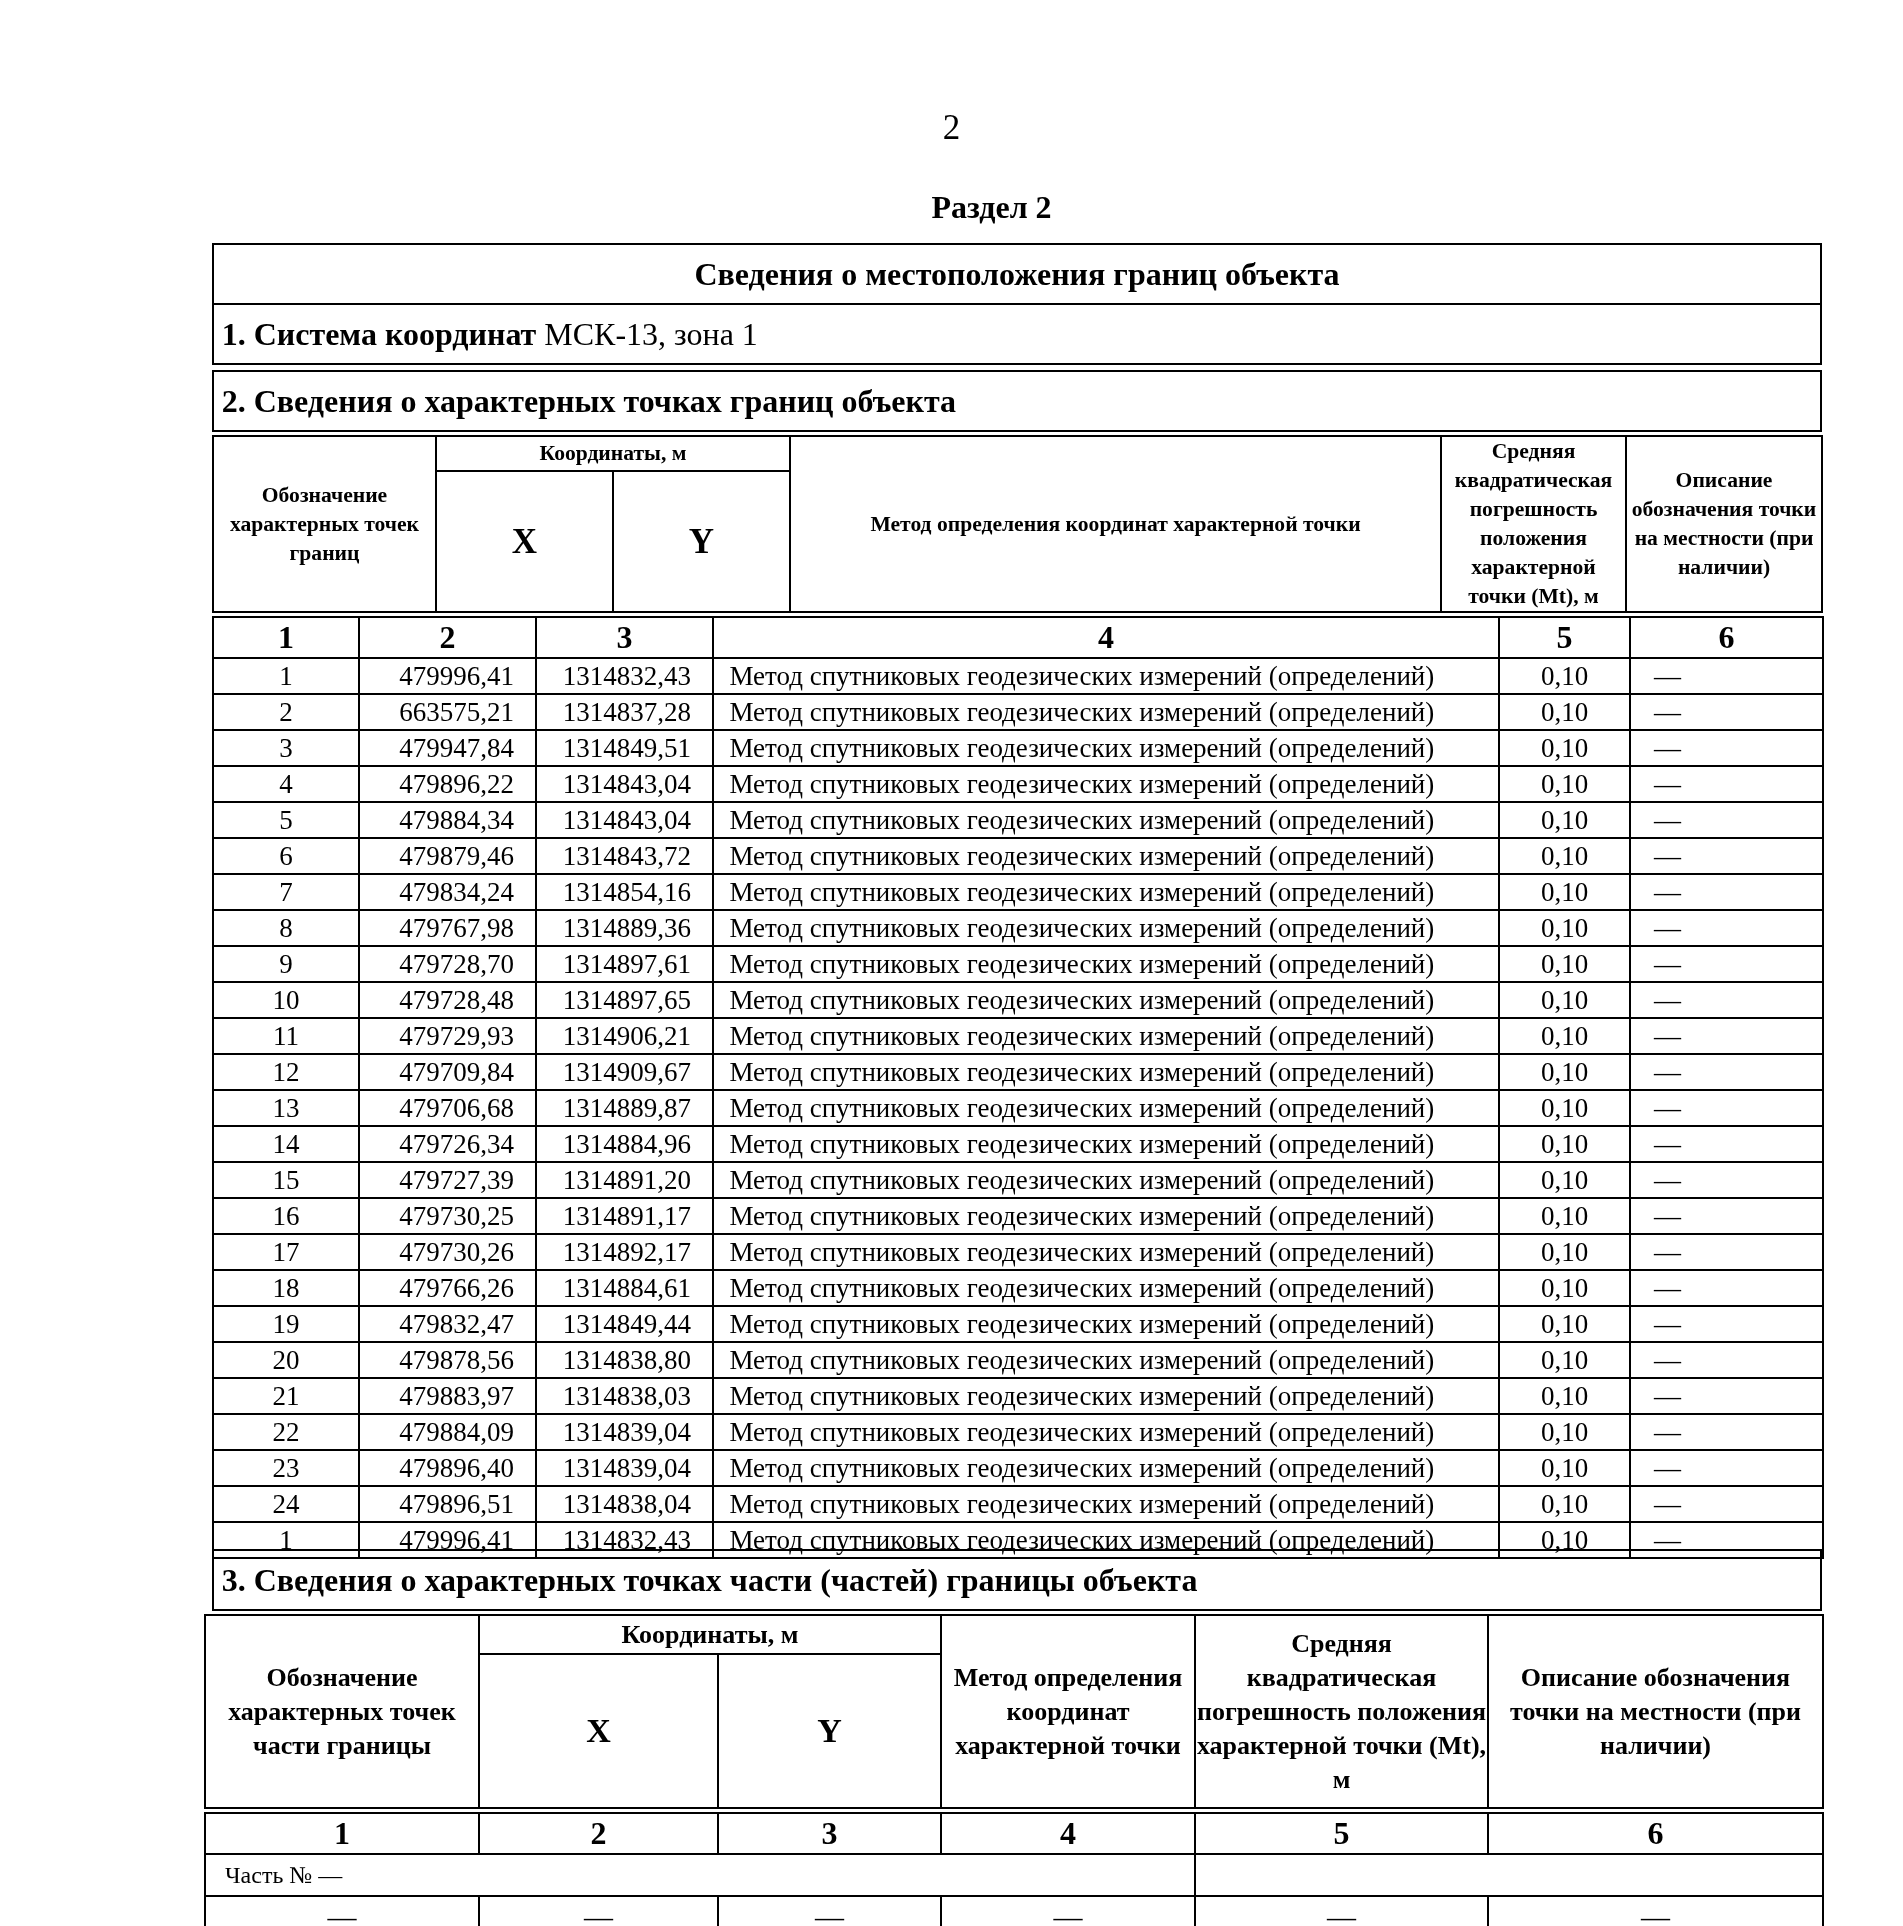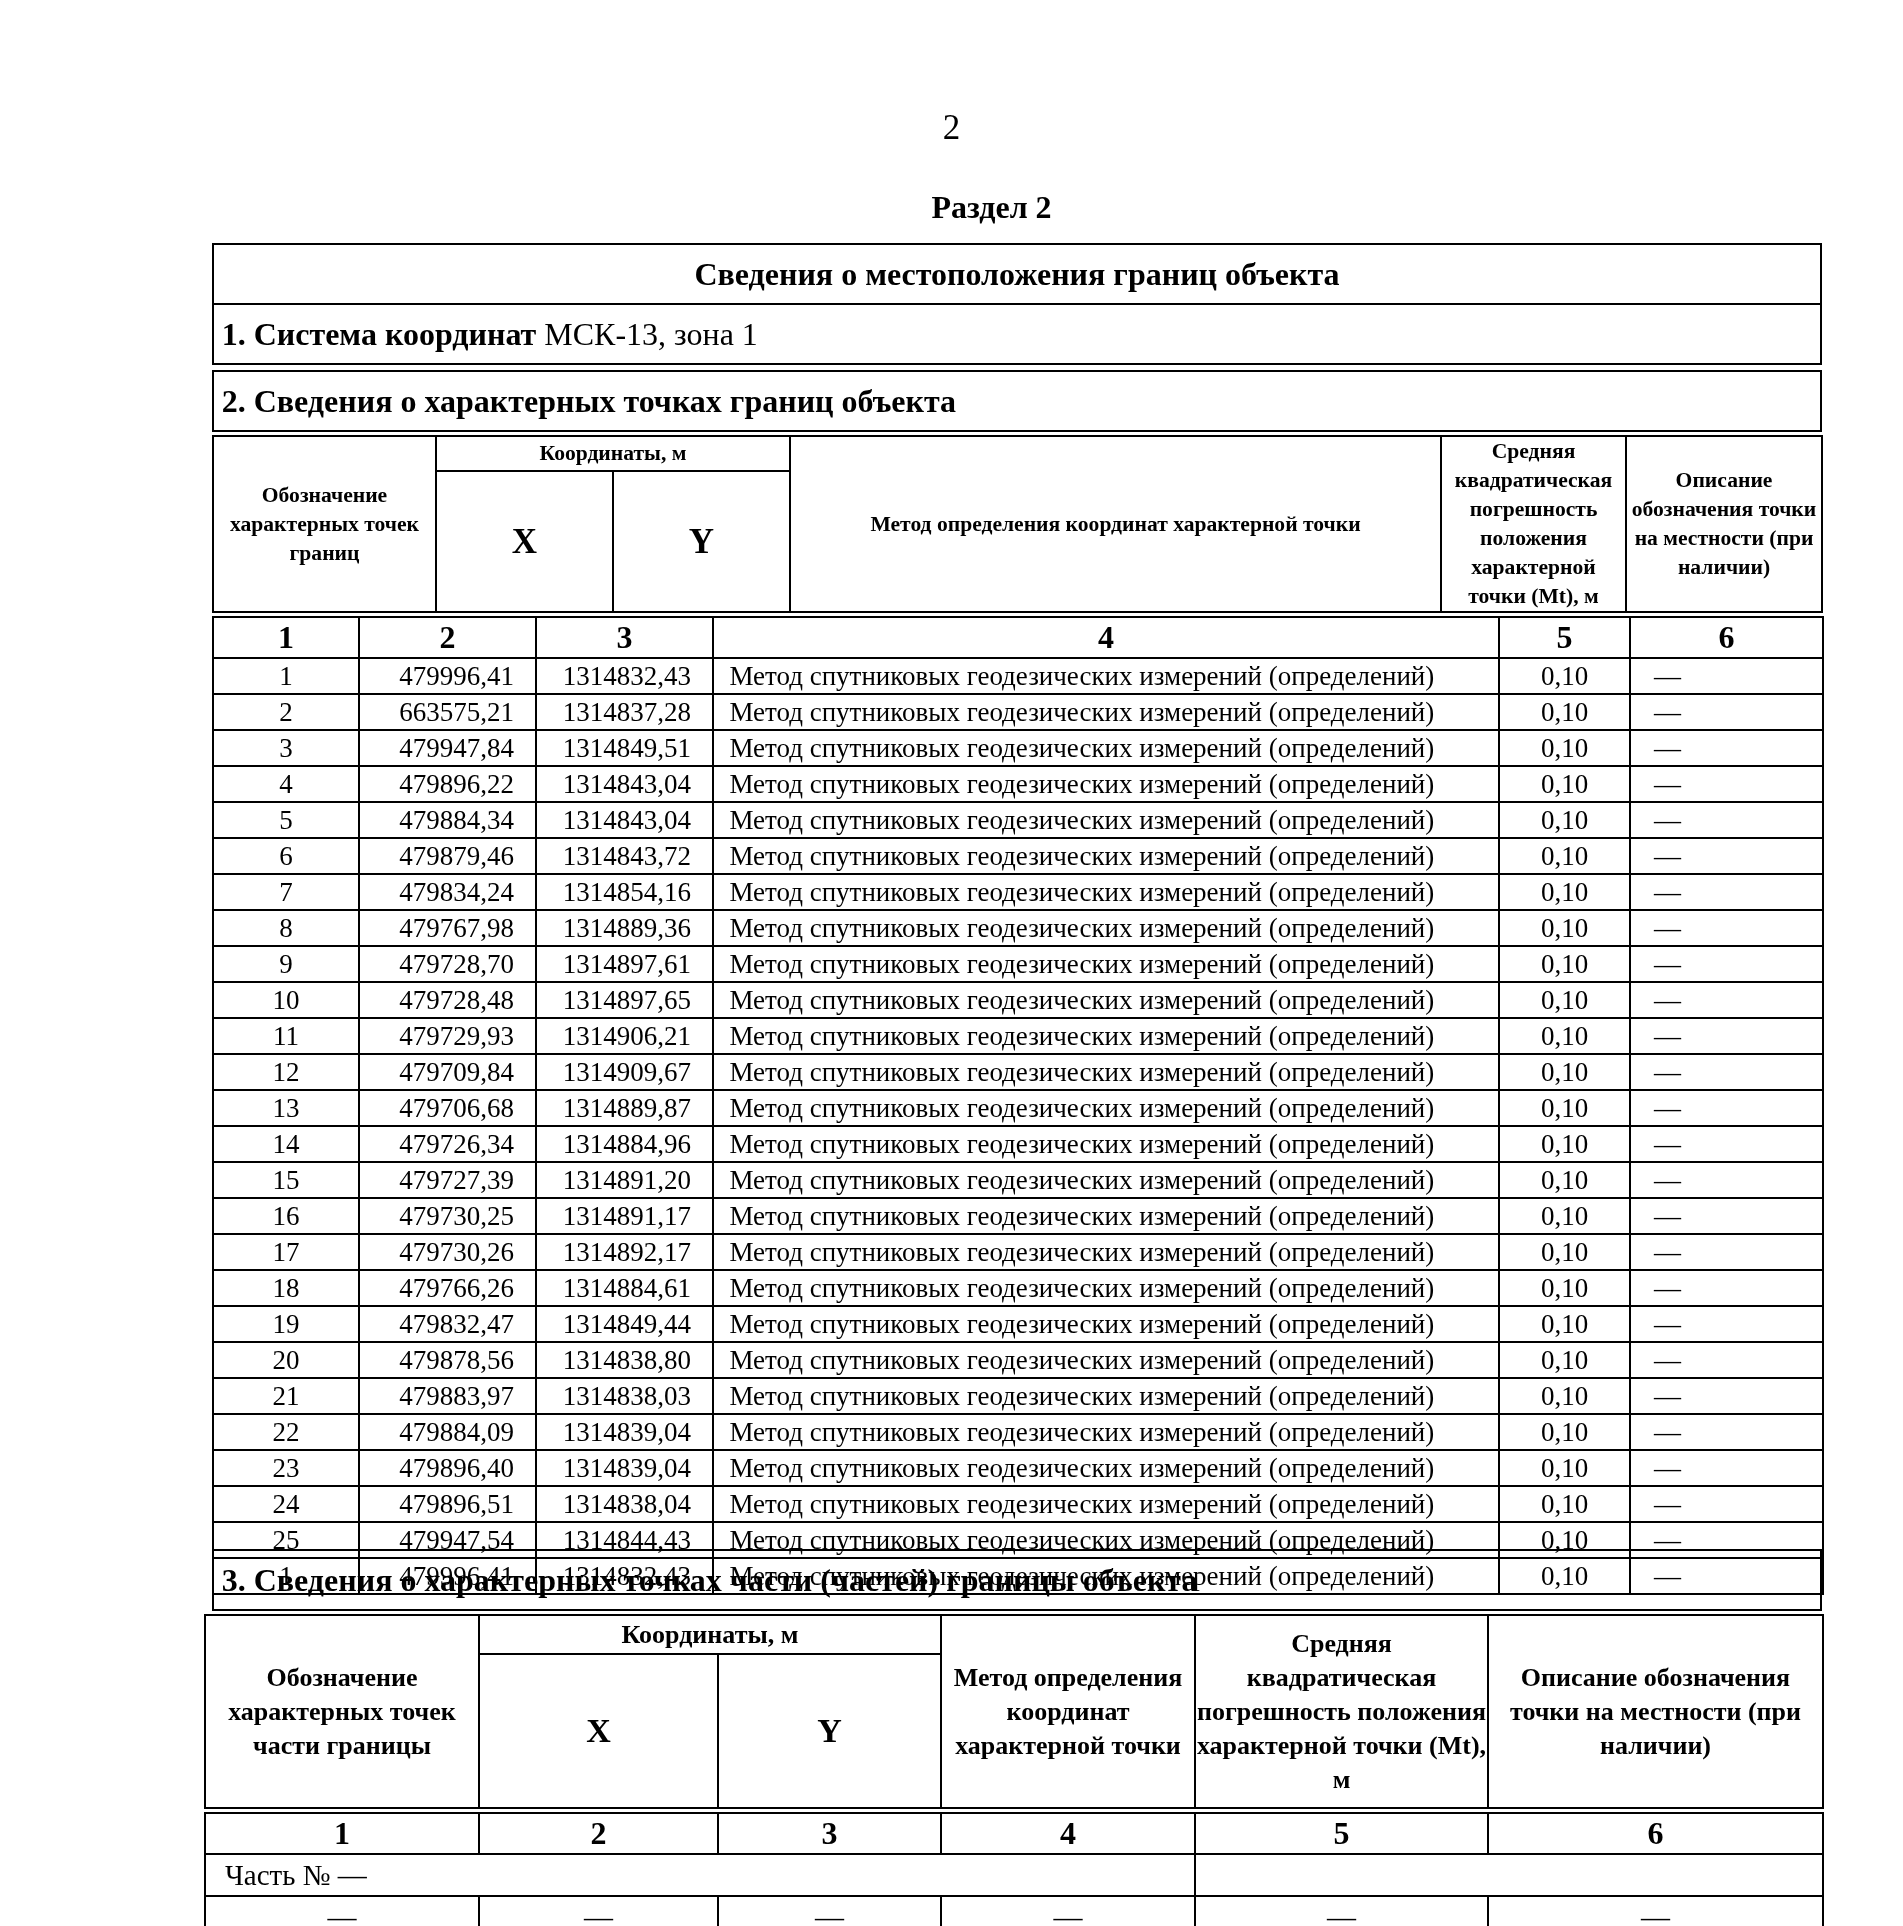--- a/index.html
+++ b/index.html
@@ -13,21 +13,21 @@
   .hdr-row{font-size:32px;height:58px;text-align:left;padding-left:7.7px;}
   .hdr-row b{font-weight:bold;}
   .colhead{font-size:21.6px;font-weight:bold;line-height:29px;}
   .colhead.big{font-size:35px;}
   .colnum{font-size:32px;font-weight:bold;height:39px;}
   .data td{font-size:27px;height:34px;line-height:31px;}
   .data td.x,.data td.y{text-align:right;padding-right:21px;}
   .data td.m{text-align:left;padding-left:15.4px;white-space:nowrap;}
   .data td.d{text-align:left;padding-left:23px;}
   .colhead3{font-size:26px;font-weight:bold;line-height:34px;}
-  .part-row td{font-size:29px;height:40px;border-radius:8px;}
+  .part-row td{font-size:24px;height:40px;border-radius:8px;}
   .dash-row td{font-size:29px;height:40px;}
 </style>
 </head>
 <body>
 
 <div class="page-num">2</div>
 <div class="section-title">Раздел 2</div>
 
 <div class="frame" style="top:243px;">
   <table>
@@ -274,28 +274,20 @@
           <td class="x">479896,40</td>
           <td class="y">1314839,04</td>
           <td class="m">Метод спутниковых геодезических измерений (определений)</td>
           <td>0,10</td>
           <td class="d">—</td>
         </tr>
         <tr>
           <td>24</td>
           <td class="x">479896,51</td>
           <td class="y">1314838,04</td>
-          <td class="m">Метод спутниковых геодезических измерений (определений)</td>
-          <td>0,10</td>
-          <td class="d">—</td>
-        </tr>
-        <tr>
-          <td>25</td>
-          <td class="x">479947,54</td>
-          <td class="y">1314844,43</td>
           <td class="m">Метод спутниковых геодезических измерений (определений)</td>
           <td>0,10</td>
           <td class="d">—</td>
         </tr>
         <tr>
           <td>1</td>
           <td class="x">479996,41</td>
           <td class="y">1314832,43</td>
           <td class="m">Метод спутниковых геодезических измерений (определений)</td>
           <td>0,10</td>

